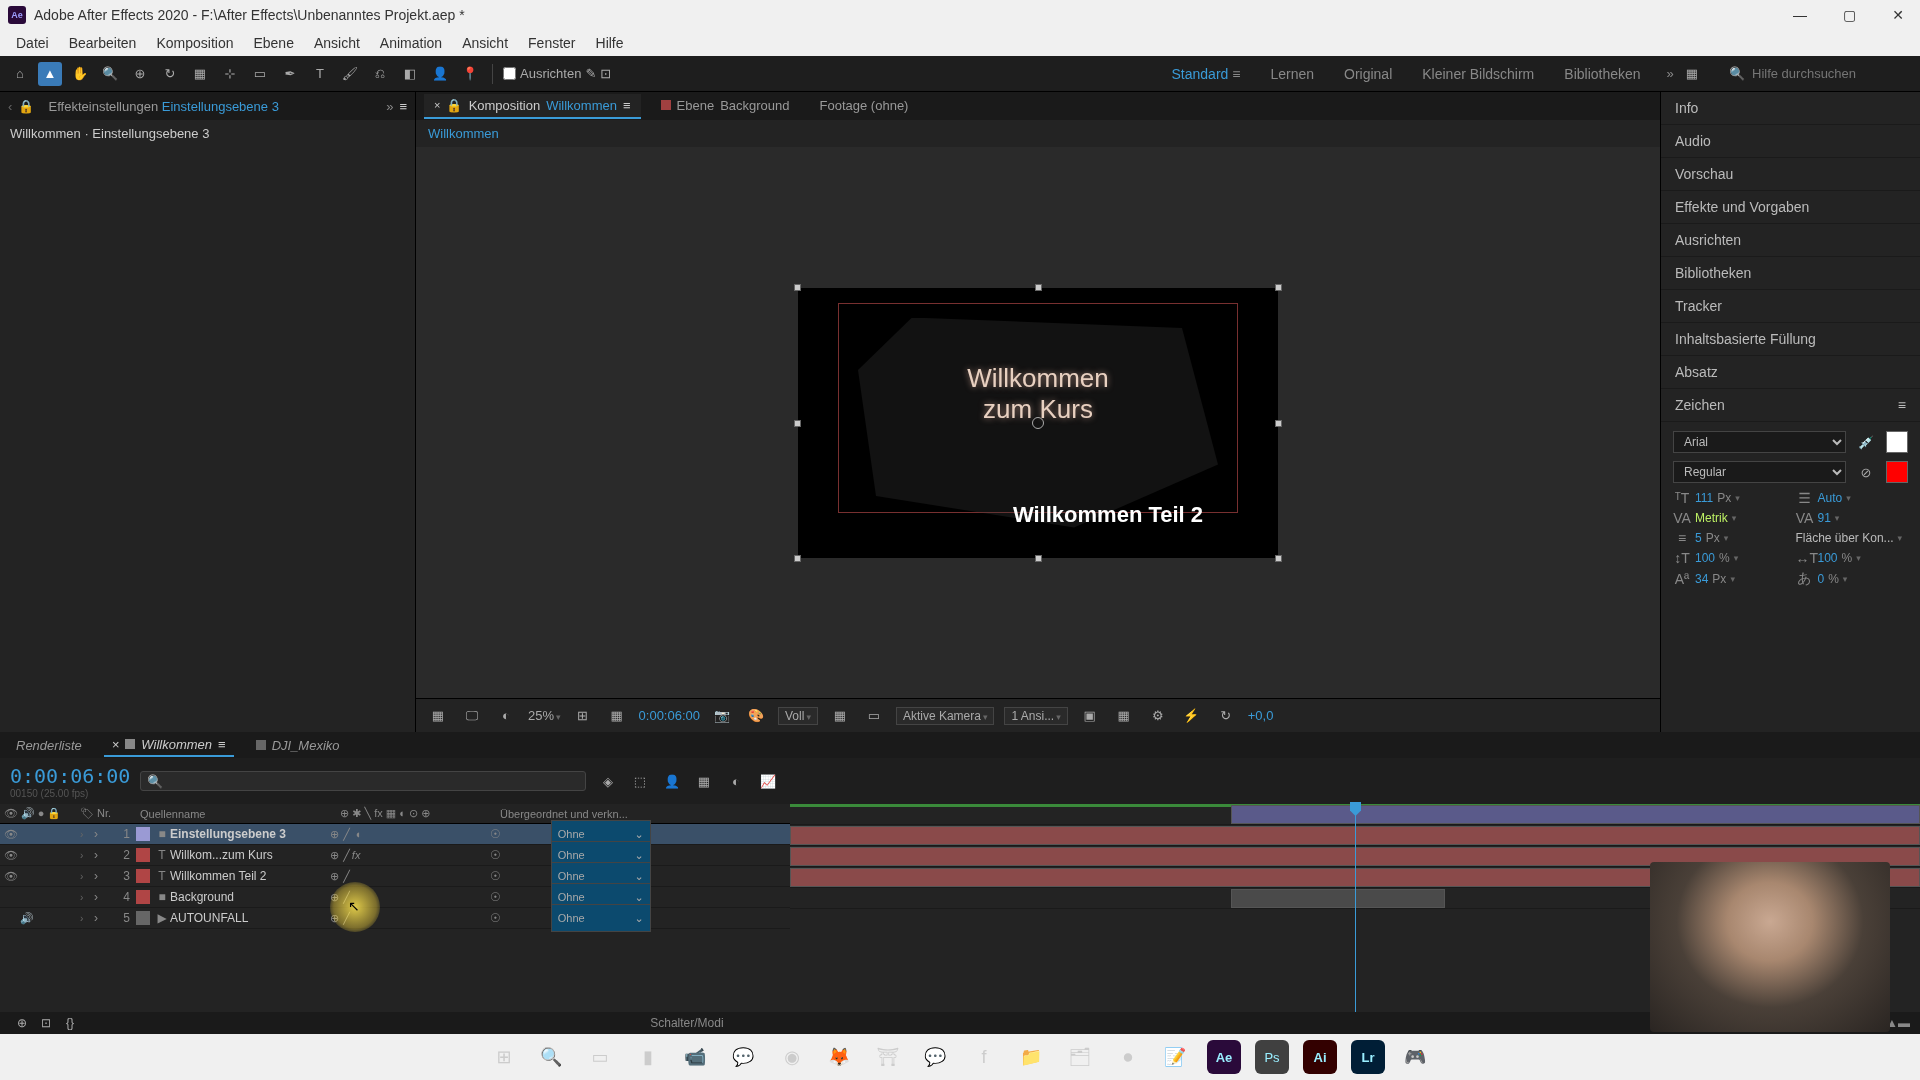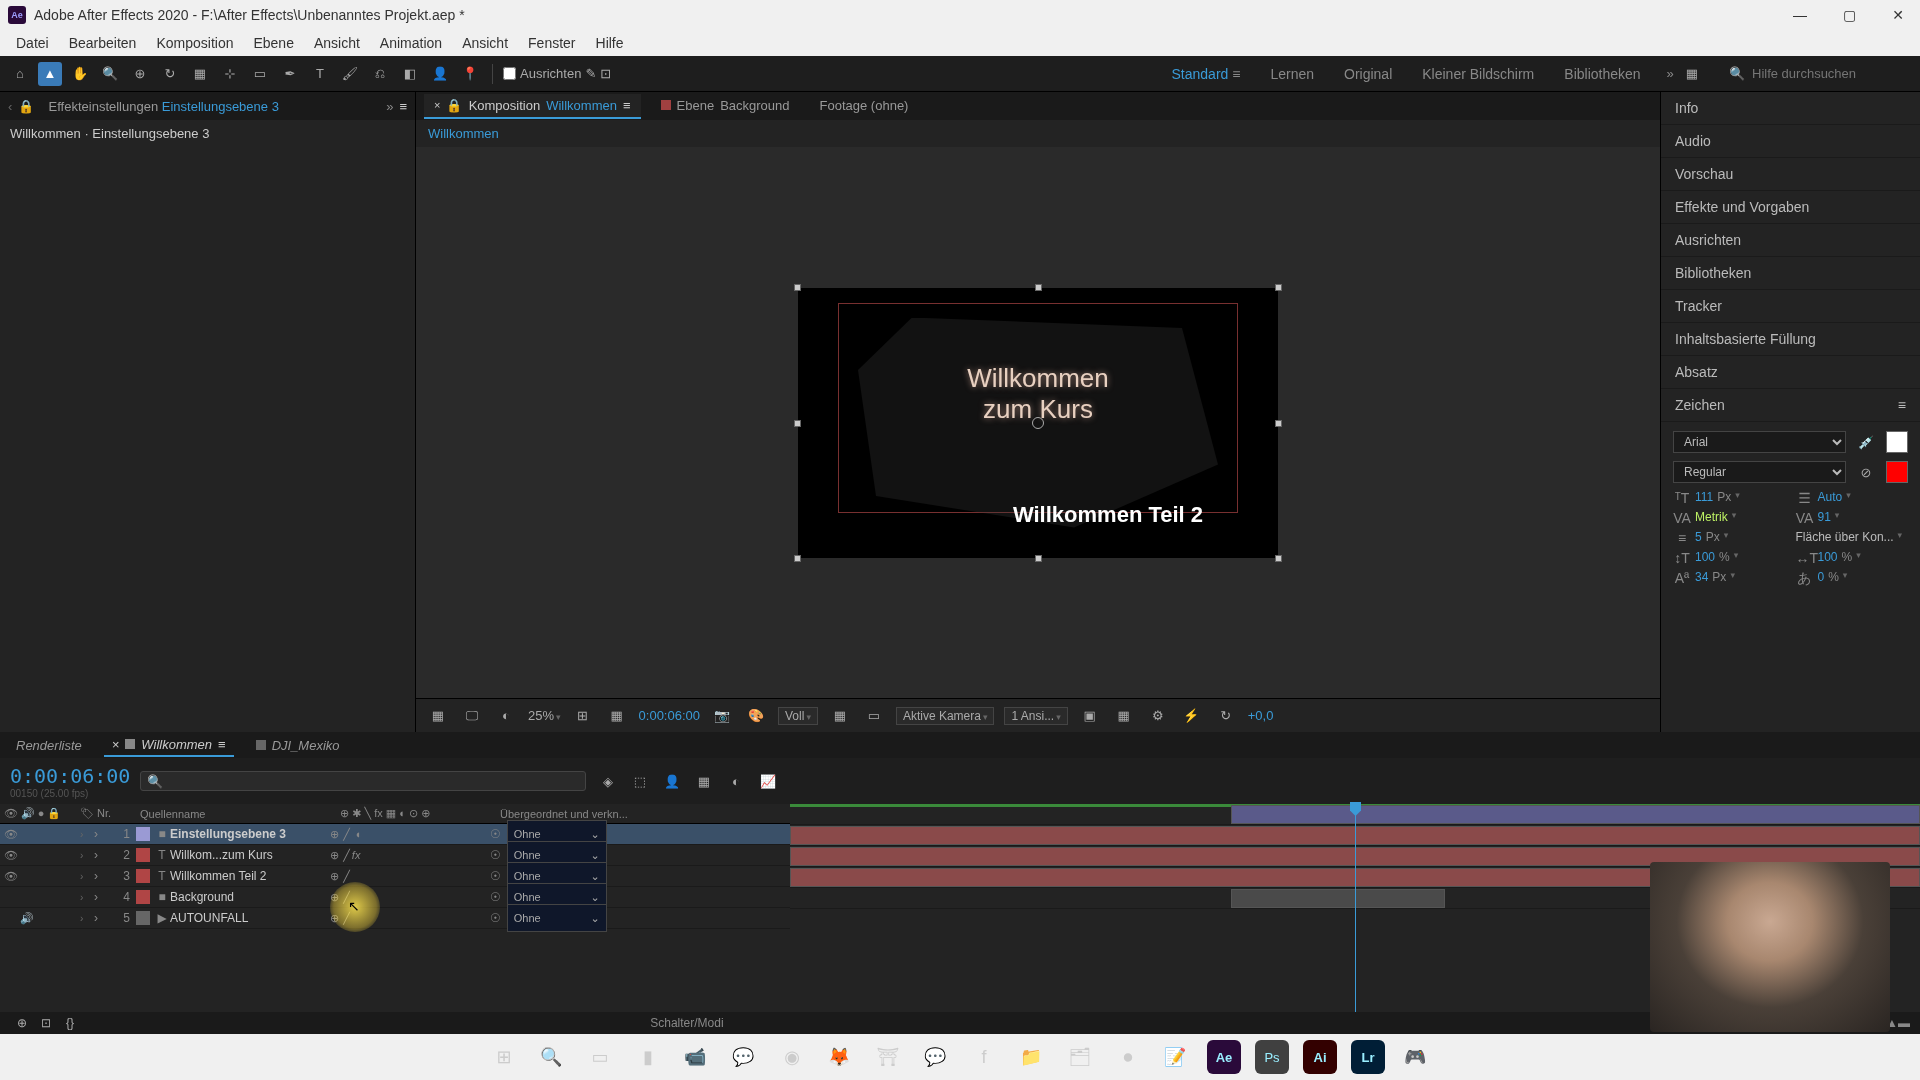--- a/index.html
+++ b/index.html
@@ -57,21 +57,21 @@
 
 .right-panel { width:260px; background:#232323; border-left:1px solid #000; display:flex; flex-direction:column; }
 .rp-item { padding:8px 14px; font-size:14px; color:#bbb; border-bottom:1px solid #1a1a1a; cursor:pointer; }
 .rp-item.header { display:flex; justify-content:space-between; align-items:center; font-weight:500; }
 .char-panel { padding:8px 12px; font-size:13px; color:#bbb; }
 .char-row { display:flex; align-items:center; gap:8px; margin-bottom:6px; }
 .char-row select, .char-row .dd { background:#1a1a1a; border:1px solid #444; color:#bbb; padding:2px 6px; font-size:12px; flex:1; }
 .color-sw { display:flex; gap:2px; }
 .sw-box { width:22px; height:22px; border:1px solid #666; }
 .char-grid { display:grid; grid-template-columns:1fr 1fr; gap:4px 10px; }
-.char-field { display:flex; align-items:flex-start; gap:4px; font-size:12px; }
+.char-field { display:flex; align-items:center; gap:4px; font-size:12px; }
 .char-field .ico { width:18px; color:#888; font-size:14px; text-align:center; }
 .char-field .val { color:#3a9bd8; }
 .char-field .unit { color:#888; }
 .char-field .tri { color:#666; font-size:9px; }
 
 
 .bottom-area { height:302px; display:flex; flex-direction:column; background:#1e1e1e; }
 .bt-tabs { height:26px; background:#1a1a1a; display:flex; align-items:center; padding:0 8px; gap:14px; font-size:13px; }
 .bt-tab { padding:3px 8px; color:#999; display:flex; align-items:center; gap:6px;font-style:italic; }
 .bt-tab.active { color:#ccc; border-bottom:2px solid #3a9bd8; }
@@ -99,21 +99,21 @@
 .layer-row.selected { background:#3a5068; }
 .lr-eye { width:80px; display:flex; gap:2px; padding-left:4px; }
 .lr-eye .e { width:14px; height:14px; display:flex; align-items:center; justify-content:center; color:#888; font-size:11px; }
 .lr-num { width:30px; text-align:right; color:#888; padding-right:6px; }
 .lr-arrow { width:14px; color:#666; font-size:10px; }
 .lr-swatch { width:14px; height:14px; margin-right:4px; }
 .lr-type { width:16px; text-align:center; color:#888; }
 .lr-name { width:160px; color:#ccc; }
 .lr-switches { width:160px; display:flex; gap:2px; color:#888; font-size:11px; }
 .lr-parent { width:290px; display:flex; align-items:center; gap:6px; }
-.lr-parent .pdd { background:#0f172a; border:1px solid #444; color:#aaa; padding:0 6px; font-size:11px; width:100px; height:28px; display:flex; align-items:center; justify-content:space-between; }
+.lr-parent .pdd { background:#0c4a6e; border:1px solid #444; color:#aaa; padding:0 6px; font-size:11px; width:100px; height:28px; display:flex; align-items:center; justify-content:space-between;margin-left:44px; }
 
 .track-area { flex:1; position:relative; background:#232323; }
 .track-row { height:21px; position:relative; border-bottom:1px solid #1a1a1a; }
 .bar { position:absolute; top:1px; height:19px; border:1px solid #555; }
 .bar.purple { background:#5a5a8a; }
 .bar.red { background:#8a4a4a; }
 .bar.grey { background:#4a4a4a; }
 .green-line { position:absolute; left:0; right:0; top:0; height:3px; background:#3a8a3a; }
 
 .layer-footer { height:22px; background:#1a1a1a; display:flex; align-items:center; font-size:12px; color:#888; padding:0 10px; }

